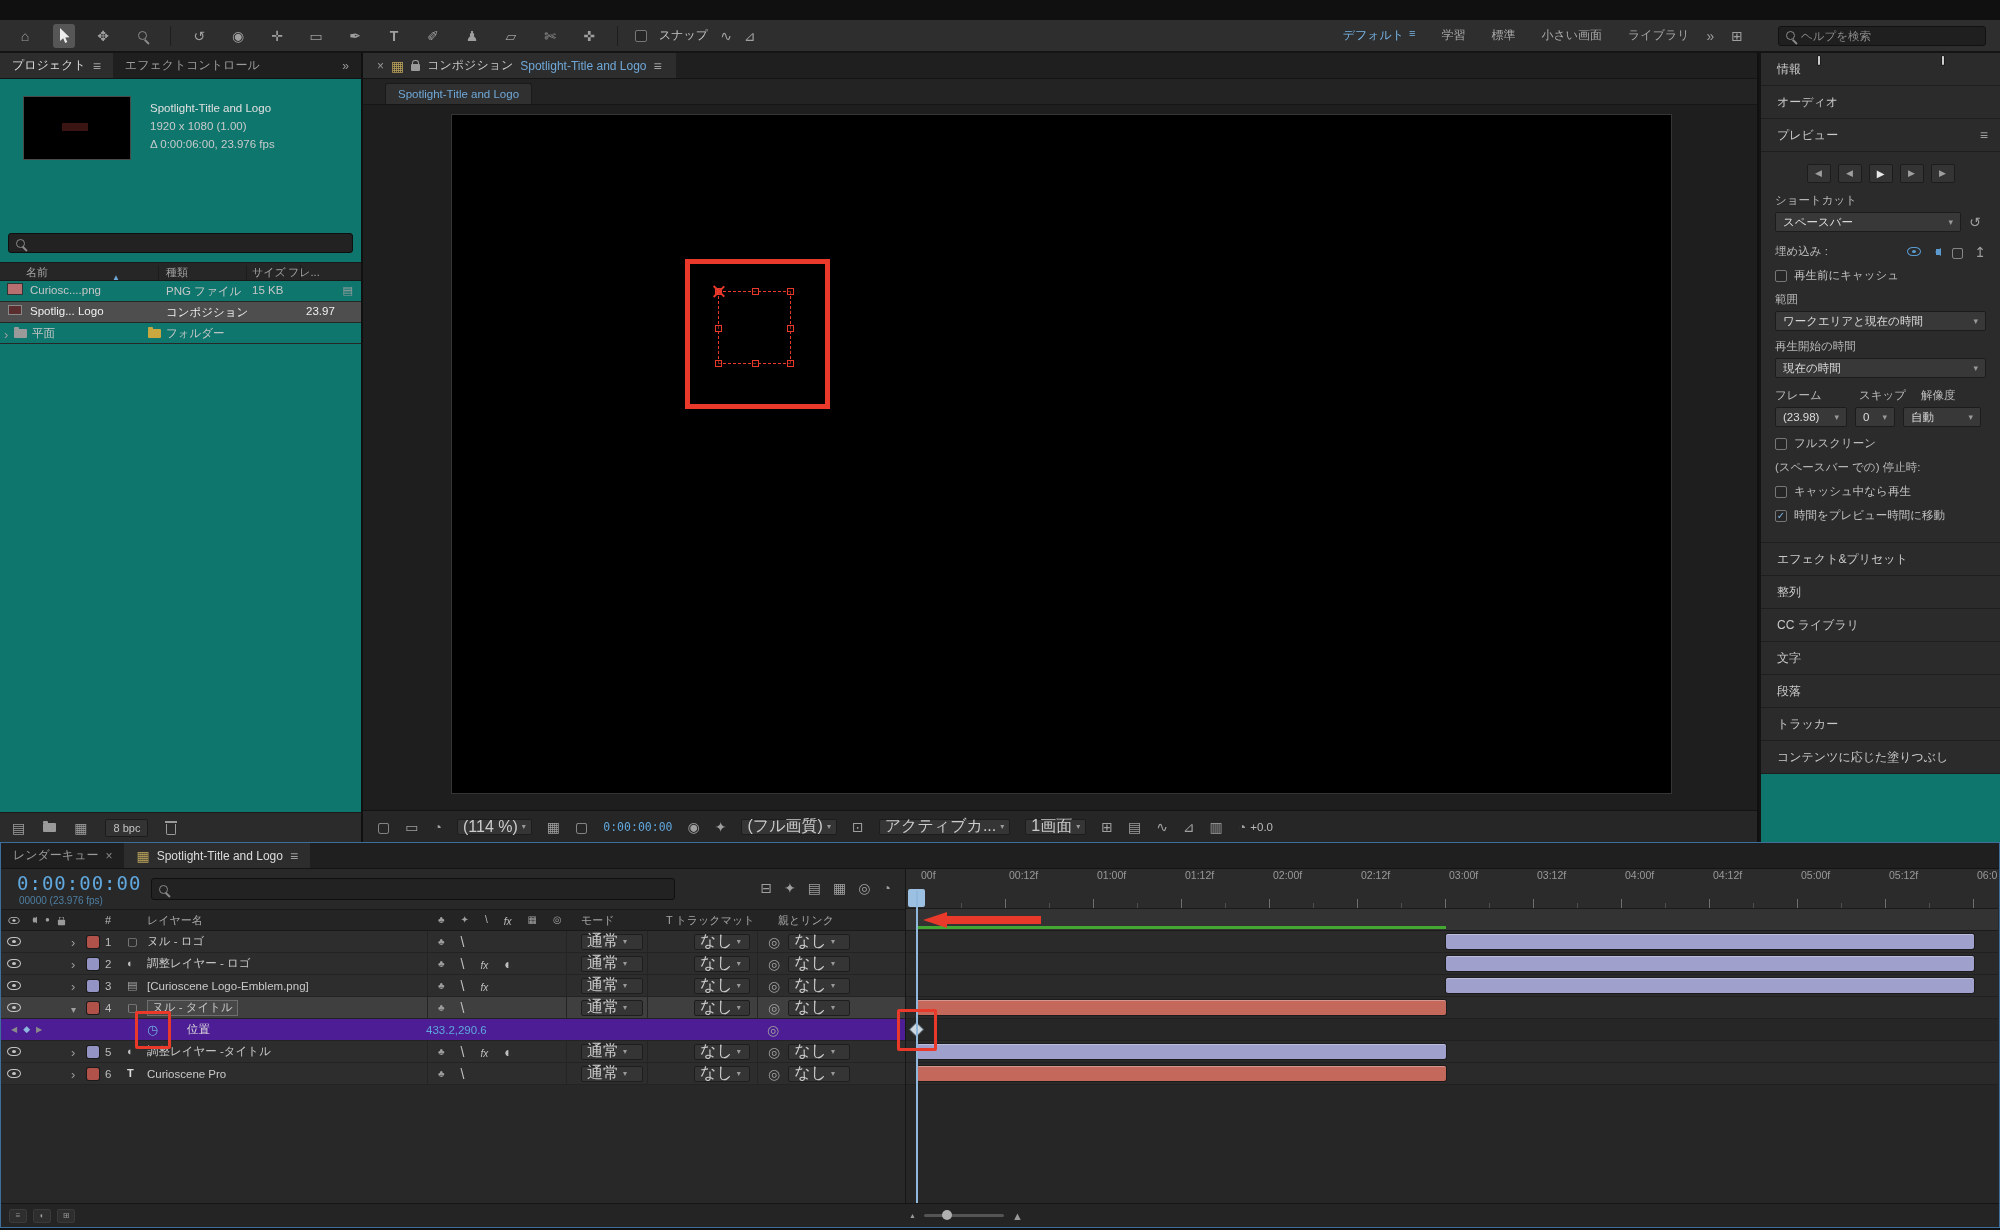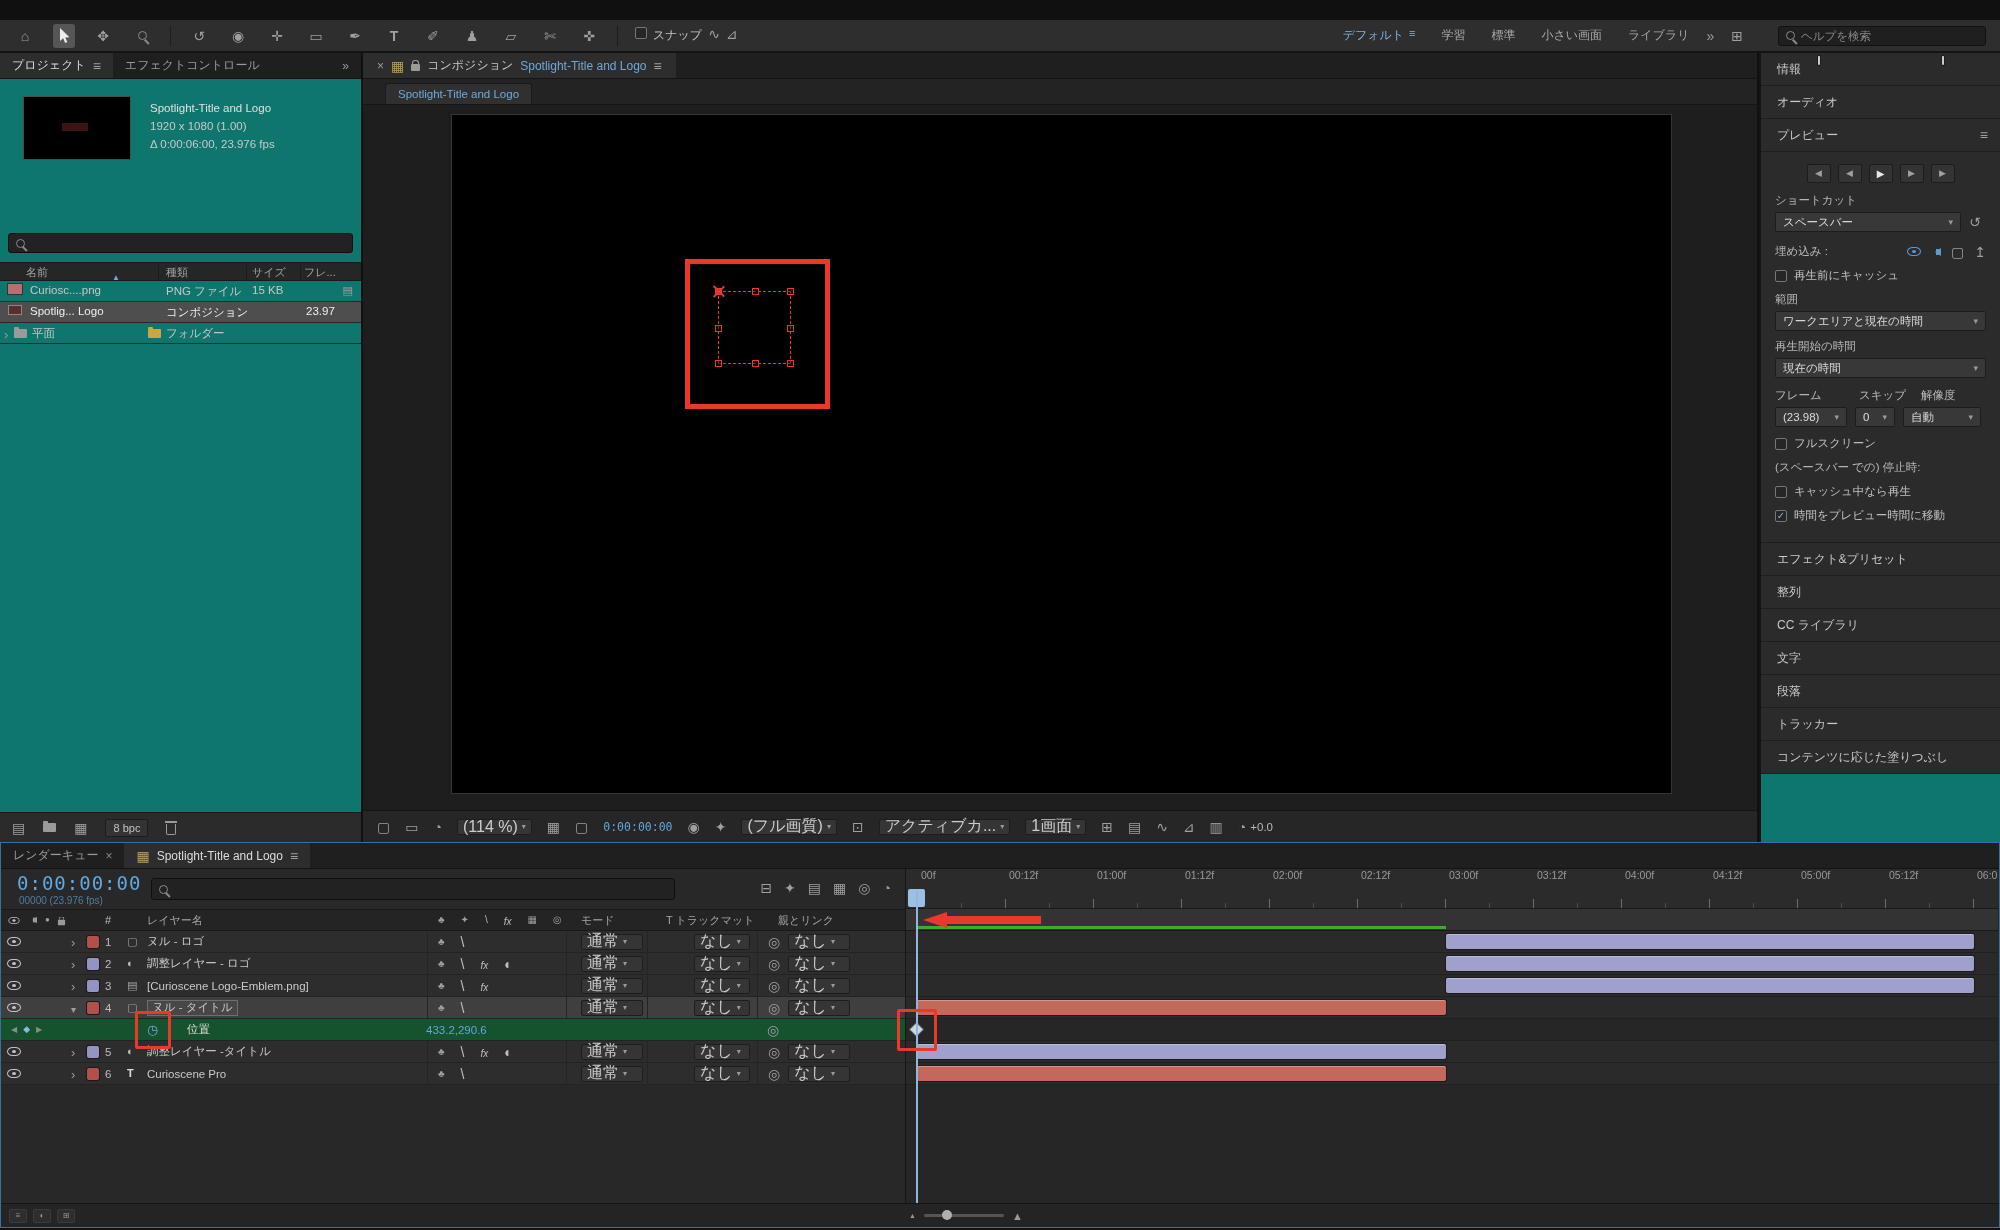--- a/index.html
+++ b/index.html
@@ -44,21 +44,21 @@
   .cb{width:12px;height:12px;border:1px solid #777;background:#262626;border-radius:2px;display:inline-flex;align-items:center;justify-content:center;font-size:10px;color:#7db6e8;flex:none}
   
   #menubar{position:absolute;top:0;left:0;width:2000px;height:20px;background:#1b1b1b;display:flex;align-items:center;padding:0 16px;border-bottom:1px solid #000}
   #menubar .mb-title{position:absolute;left:50%;transform:translateX(-50%);color:#bdbdbd;font-size:12px;white-space:nowrap}
   .green-dot{width:12px;height:12px;border-radius:3px;background:#35c04a;margin-left:14px}
   
   #toolbar{position:absolute;top:20px;left:0;width:2000px;height:33px;background:#2e2e2e;border-bottom:2px solid #141414;display:flex;align-items:center;padding:0 14px;gap:17px}
   #toolbar .tool{width:22px;height:24px;display:flex;align-items:center;justify-content:center}
   #toolbar .tool.active{background:#565656;border-radius:3px}
   .tb-sep{width:1px;height:20px;background:#1d1d1d}
-  .snap{display:flex;gap:6px;color:#c4c4c4}
+  .snap{display:flex;align-items:center;gap:12px;color:#c4c4c4}
   .ws{display:flex;align-items:center;gap:26px;margin-left:auto}
   .ws .wsitem{color:#a9a9a9;cursor:default;display:flex;align-items:flex-start;gap:5px}
   .ws .wsitem.active{color:#79b6e8}
   .ws .wsitem.active:after{content:"≡";color:#79b6e8;font-size:11px}
   .helpsearch{display:flex;align-items:center;gap:6px;background:#1f1f1f;border:1px solid #111;border-radius:3px;height:20px;width:208px;padding:0 7px;margin-left:18px}
   .helpsearch input{background:transparent;border:none;outline:none;color:#bbb;font-size:11.5px;width:100%;font-family:inherit}
   .helpsearch input::placeholder{color:#8a8a8a}
   
   .panel{position:absolute;background:#0f766e}
   .ptabbar{height:26px;background:#1f1f1f;display:flex;align-items:stretch;border-bottom:1px solid #141414}
@@ -125,21 +125,21 @@
   .tl-left{position:absolute;left:0;top:26px;width:905px;bottom:24px;border-right:1px solid #161616}
   .thead-row{position:relative;height:40px}
   .ttime{position:absolute;left:16px;top:3px;font-family:"DejaVu Sans Mono",monospace;font-size:19px;color:#60a8de;letter-spacing:1px}
   .tframes{position:absolute;left:18px;top:26px;font-size:10px;color:#4f7fa3;letter-spacing:0}
   .tsearch{position:absolute;left:150px;top:9px;width:524px;height:22px;background:#222;border:1px solid #0f0f0f;border-radius:3px;display:flex;align-items:center;gap:6px;padding:0 7px}
   .tsearch input{background:transparent;border:none;outline:none;color:#bbb;width:100%;font-family:inherit;font-size:11px}
   .thead-icons{position:absolute;right:14px;top:12px;display:flex;gap:12px}
   .tcols{height:22px;background:#242424;border-top:1px solid #191919;border-bottom:1px solid #191919;display:flex;align-items:center;font-size:11px;color:#a5a5a5;padding-left:6px}
   .lrow{display:flex;align-items:center;height:22px;background:#2d2d2d;border-bottom:1px solid #232323;padding-left:6px;font-size:11.5px;color:#c9c9c9;position:relative}
   .lrow.sel{background:#3f3f3f}
-  .lrow.prop{background:#14532d}
+  .lrow.prop{background:#4c1d95}
   .cell{flex:none;display:flex;align-items:center}
   .cell.av{width:64px;gap:7px}
   .cell.exp{width:16px}
   .cell.swt{width:18px}
   .cell.num{width:22px;color:#bdbdbd}
   .cell.licon{width:20px}
   .cell.lname{width:280px;overflow:hidden;white-space:nowrap}
   .cell.switches{width:140px;border-left:1px solid #242424;border-right:1px solid #242424;height:100%;gap:16px;padding-left:10px}
   .cell.mode{width:80px;height:100%}
   .cell.mode .dd{margin-left:14px;width:62px}
@@ -305,21 +305,21 @@
     </div>
     <div class="psearch">
       <span class="i-mag"></span>
       <input style="">
     </div>
     <div class="phead">
       <span style="left:26px">名前</span>
       <i class="ic ic-sort" style="position:absolute;left:112px;top:5px"></i>
       <span style="left:166px">種類</span>
       <span style="left:252px">サイズ</span>
-      <span style="left:304px">フレ...</span>
+      <span style="left:288px">フレ...</span>
       <span class="pcol-div" style="left:158px"></span>
         <span class="pcol-div" style="left:246px"></span>
         <span class="pcol-div" style="left:300px"></span>
     </div>
     <div class="prow">
       <span class="thumb-png"></span>
       <span style="left:30px">Curiosc....png</span>
       <span style="left:166px">PNG ファイル</span>
       <span style="left:252px">15 KB</span>
       <i class="ic ic-boxes" style="position:absolute;right:8px;top:4px;font-size:11px"></i>

